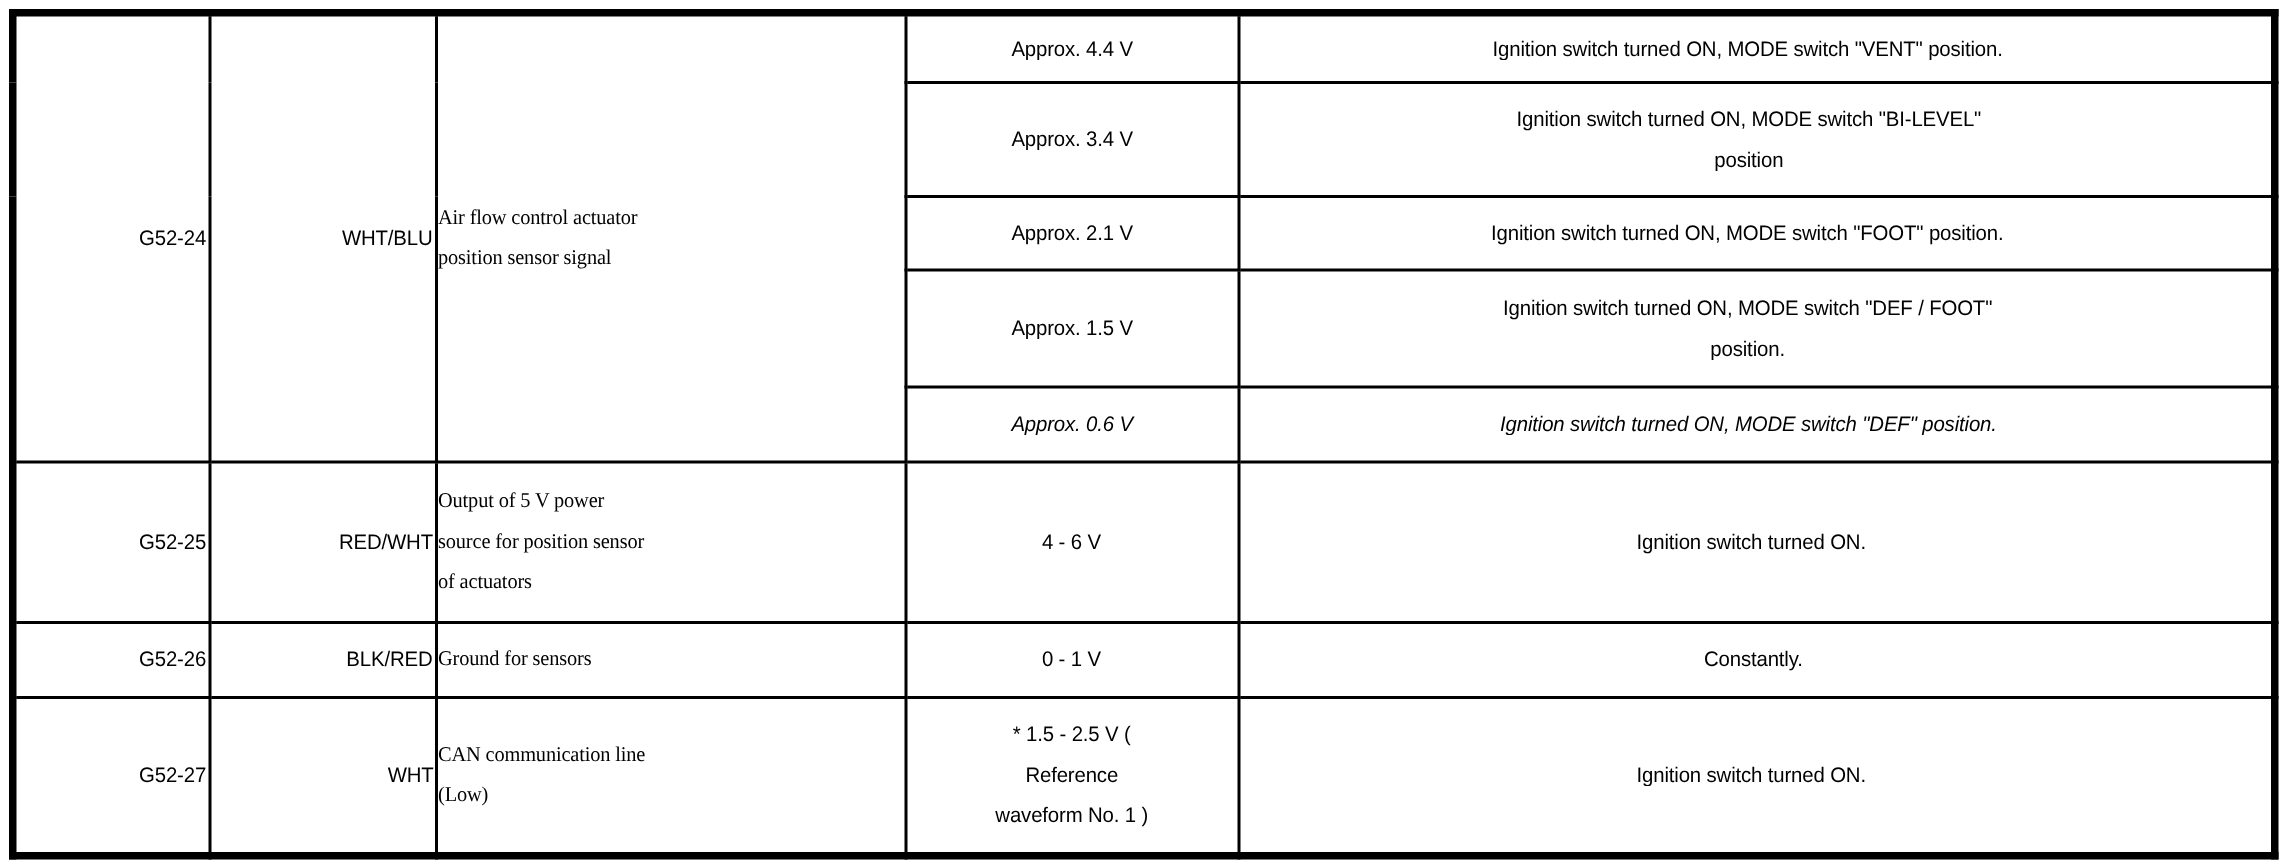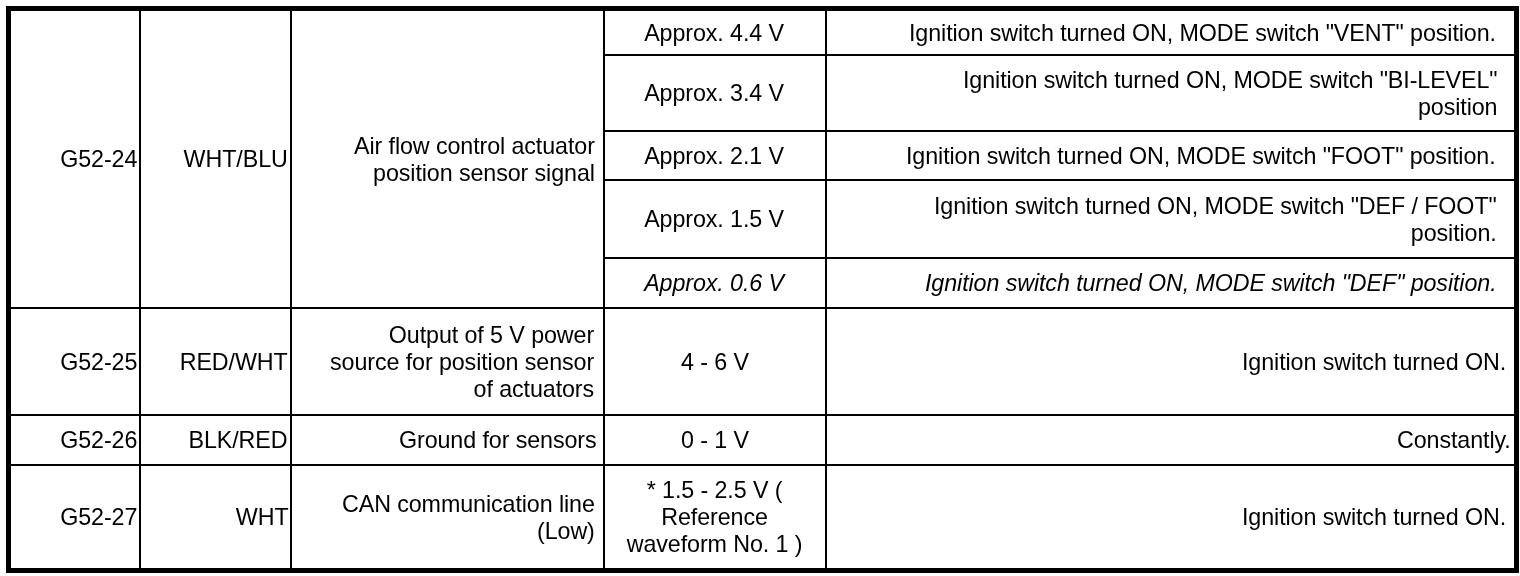--- a/index.html
+++ b/index.html
@@ -44,41 +44,42 @@
 
   
   col.c-term  { width: 131px; }
   col.c-wire  { width: 151px; }
   col.c-desc  { width: 313px; }
   col.c-val   { width: 222px; }
   col.c-cond  { width: 691px; }
 
   
   .cell {
-    font-size: 24px;
+    font-size: 14px;
     line-height: 27px;
     letter-spacing: -0.1px;
     white-space: pre-line;
   }
 
   .t-term {
     text-align: right;
   }
   .t-wire {
     text-align: right;
   }
   .t-desc {
-    text-align: right;
+    text-align: left;
     padding: 0 0 0 12px;
+    font-family: Liberation Serif, serif;
   }
   .t-val {
     text-align: center;
   }
   .t-cond {
-    text-align: right;
+    text-align: center;
     padding: 0 10px 0 10px;
   }
 
   
   .cell > span {
     display: inline-block;
     transform: scaleX(0.97);
     transform-origin: left center;
   }
   .t-val .cell > span,

